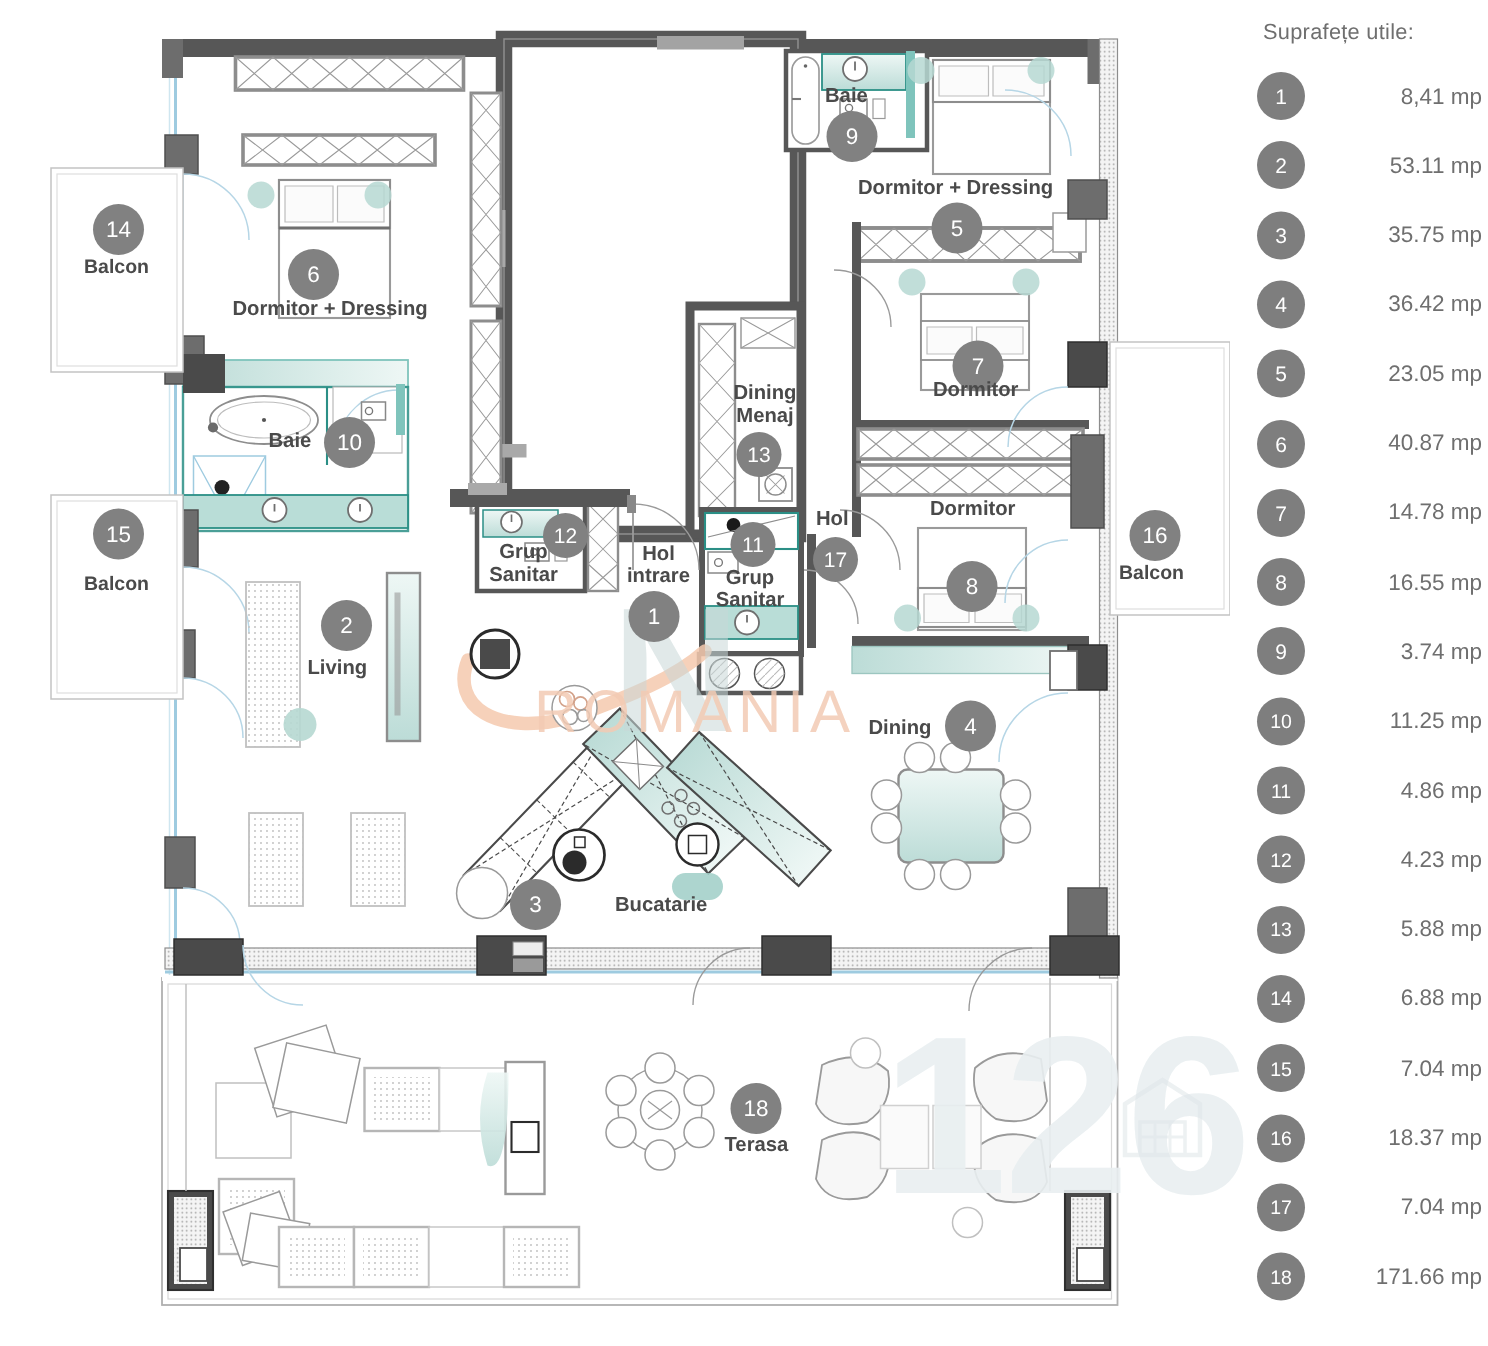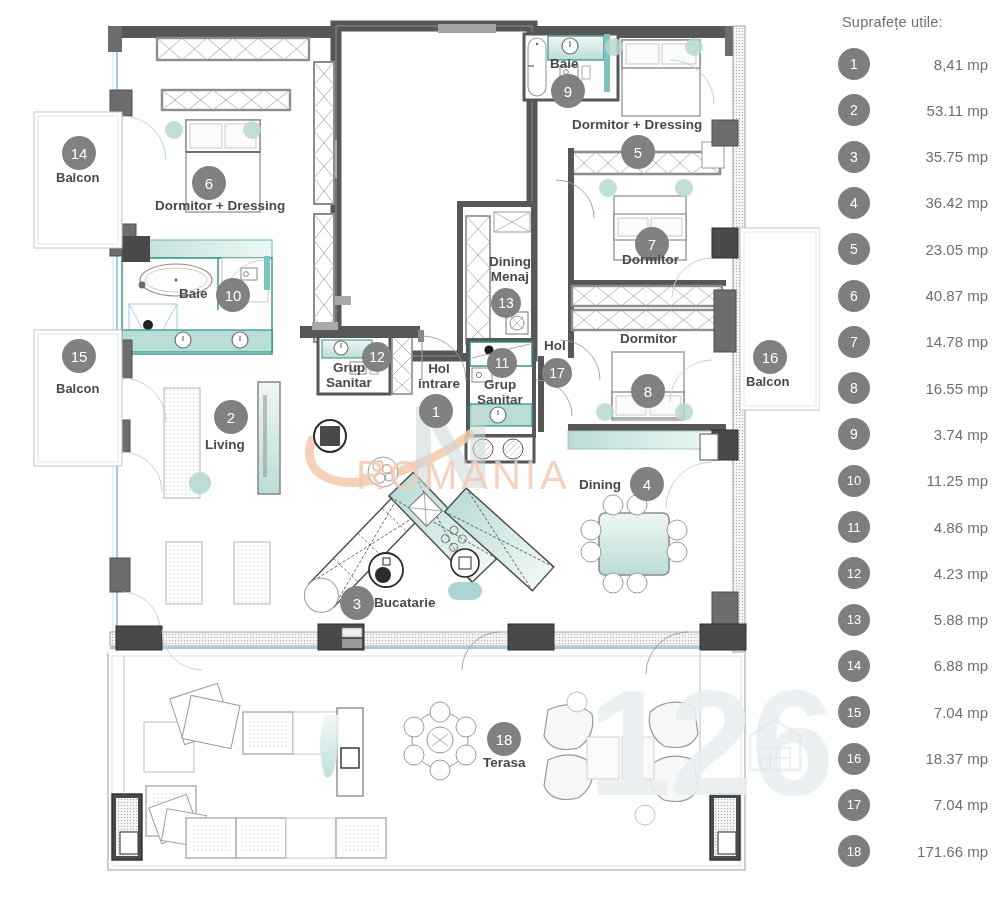--- a/index.html
+++ b/index.html
@@ -481,21 +481,21 @@
   <div class="pin" style="left:419px;top:394px;">1</div>
   <div class="rlabel two" style="left:416px;top:361px;width:46px;">
     <div>Hol</div>
     <div>intrare</div>
   </div>
 
   <div class="pin" style="left:214px;top:400px;">2</div>
   <div class="rlabel" style="left:205px;top:438px;">Living</div>
 
   <div class="pin" style="left:340px;top:586px;">3</div>
-  <div class="rlabel" style="left:374px;top:596px;">Bucatarie</div>
+  <div class="rlabel" style="left:374px;top:596px;padding-left:36px;">Bucatarie</div>
 
   <div class="pin" style="left:630px;top:467px;">4</div>
   <div class="rlabel" style="left:579px;top:478px;">Dining</div>
 
   <div class="pin" style="left:621px;top:135px;">5</div>
   <div class="rlabel" style="left:572px;top:118px;">Dormitor + Dressing</div>
 
   <div class="pin" style="left:192px;top:166px;">6</div>
   <div class="rlabel" style="left:155px;top:199px;">Dormitor + Dressing</div>
 

